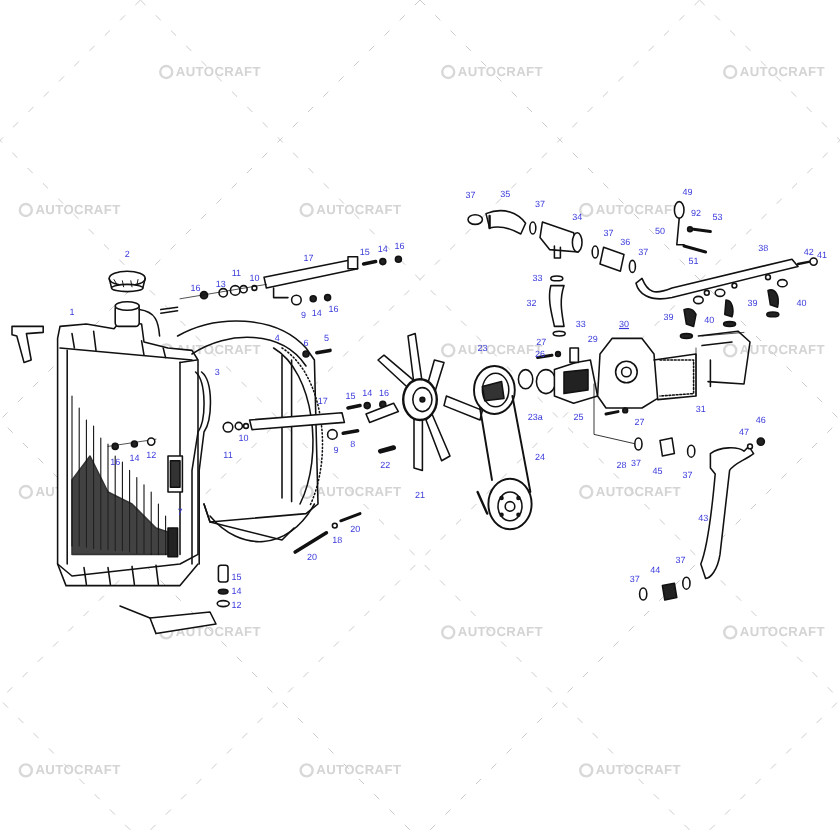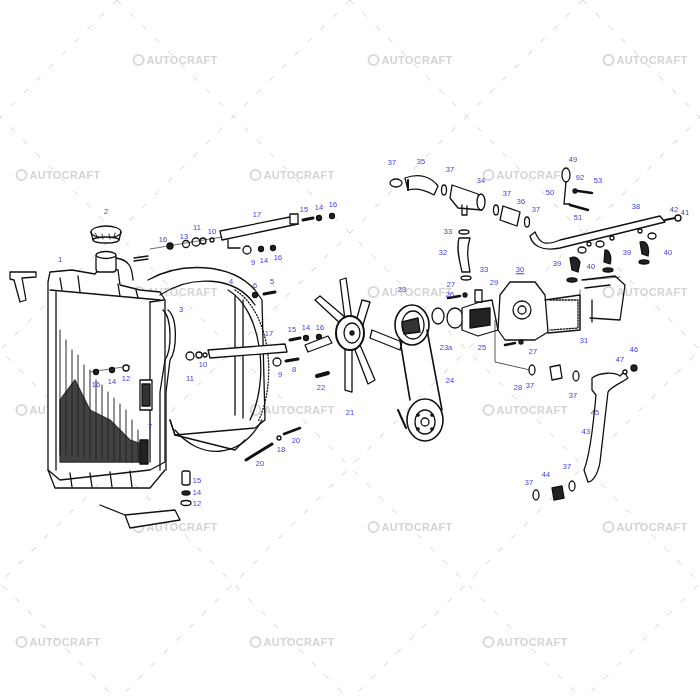--- a/index.html
+++ b/index.html
@@ -403,20 +403,20 @@
       <span class="lbl" style="left: 636px; top: 207px;">38</span>
       <span class="lbl" style="left: 674px; top: 210px;">42</span>
       <span class="lbl" style="left: 685px; top: 213px;">41</span>
       <span class="lbl" style="left: 557px; top: 264px;">39</span>
       <span class="lbl" style="left: 591px; top: 267px;">40</span>
       <span class="lbl" style="left: 627px; top: 253px;">39</span>
       <span class="lbl" style="left: 668px; top: 253px;">40</span>
       <span class="lbl" style="left: 634px; top: 350px;">46</span>
       <span class="lbl" style="left: 620px; top: 360px;">47</span>
       <span class="lbl" style="left: 530px; top: 386px;">37</span>
-      <span class="lbl" style="left: 548px; top: 413px; margin-left: 47px;">45</span>
+      <span class="lbl" style="left: 548px; top: 393px;">45</span>
       <span class="lbl" style="left: 573px; top: 396px;">37</span>
       <span class="lbl" style="left: 586px; top: 432px;">43</span>
       <span class="lbl" style="left: 567px; top: 467px;">37</span>
       <span class="lbl" style="left: 546px; top: 475px;">44</span>
       <span class="lbl" style="left: 529px; top: 483px;">37</span>
     </div>
 </div>
 
 </body></html>

